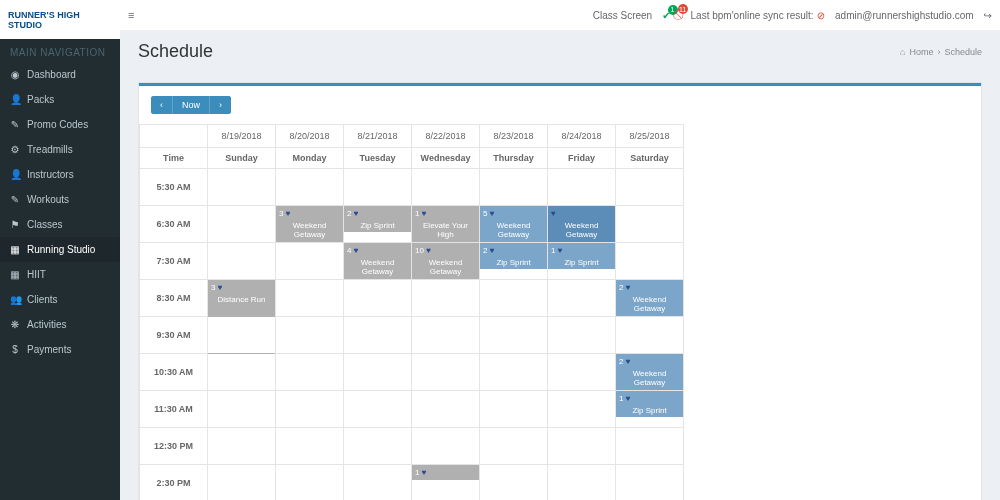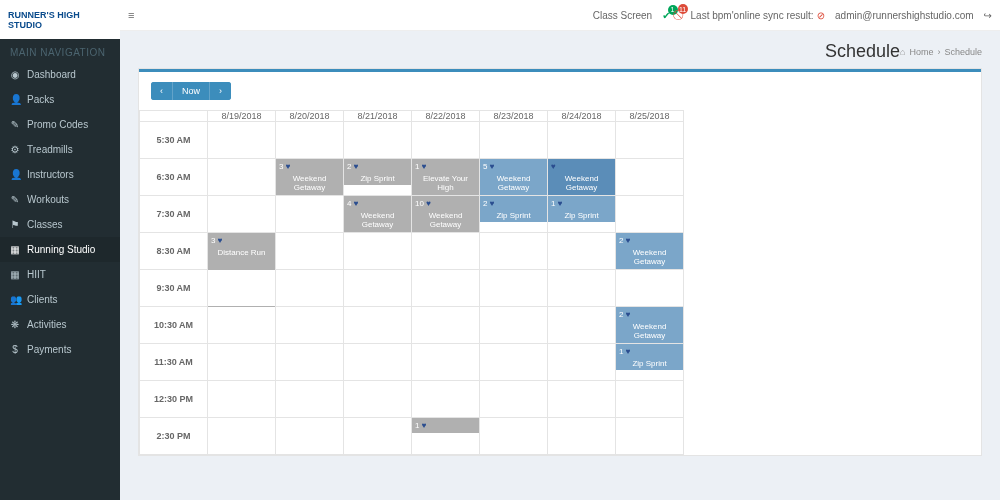--- a/index.html
+++ b/index.html
@@ -13,34 +13,34 @@
 .nav-item.active { background: #1e282c; color: #fff; }
 .nav-item .ic { width: 10px; text-align: center; font-size: 10px; }
 .main { flex: 1; display: flex; flex-direction: column; min-width: 0; }
 .topbar { height: 31px; background: #fff; display: flex; align-items: center; border-bottom: 1px solid #eee; padding: 0 8px; gap: 10px; }
 .burger { width: 14px; color: #666; cursor: pointer; }
 .topbar-spacer { flex: 1; }
 .top-item { color: #666; font-size: 10px; display: flex; align-items: center; gap: 3px; }
 .top-icon { position: relative; display: inline-block; }
 .badge { position: absolute; top: -5px; right: -7px; background: #00a65a; color: #fff; border-radius: 50%; width: 10px; height: 10px; font-size: 7px; display: flex; align-items: center; justify-content: center; }
 .badge.red { background: #dd4b39; }
-.content-head { padding: 10px 18px 6px; display: flex; justify-content: flex-end; align-items: center; }
+.content-head { padding: 10px 18px 20px; display: flex; justify-content: space-between; align-items: center; }
 .content-head h1 { font-size: 18px; font-weight: 500; color: #333; }
 .breadcrumb { font-size: 9px; color: #888; display: flex; gap: 4px; align-items: center; }
 .content { padding: 0 18px 18px; overflow: auto; flex: 1; }
 .cal { background: #fff; border: 1px solid #e4e4e4; }
 .cal-toolbar { border-top: 3px solid #3c8dbc; padding: 10px 12px; display: flex; align-items: center; }
 .navbtns { display: flex; background: #3c8dbc; border-radius: 3px; overflow: hidden; }
 .navbtns button { background: #3c8dbc; border: none; color: #fff; padding: 4px 9px; font-size: 9px; cursor: pointer; border-right: 1px solid rgba(255,255,255,.2); }
 .navbtns button:last-child { border-right: none; }
 table.grid { border-collapse: collapse; table-layout: fixed; }
 table.grid th, table.grid td { border: 1px solid #e4e4e4; font-size: 9px; }
 th.timecol, td.timecol { width: 68px; }
 th.daycol, td.daycol { width: 68px; }
-thead th { padding: 0 4px; font-weight: normal; color: #666; text-align: center; background: #fff; }
+thead th { padding: 6px 4px; font-weight: normal; color: #666; text-align: center; background: #fff; }
 thead tr.dayrow th { font-weight: bold; color: #666; padding: 5px 4px; }
 tbody td { height: 37px; vertical-align: top; padding: 0; position: relative; background: #fff; }
 td.timecol { text-align: center; font-weight: bold; color: #666; vertical-align: middle; background: #fff; }
 .event { position: absolute; left: 0; right: 0; top: 0; padding: 3px 3px 2px; color: #fff; font-size: 8px; line-height: 1.2; overflow: hidden; cursor: pointer; }
 .event.grey { background: #b0b0b0; }
 .event.blue { background: #7ba6c9; }
 .event.dblue { background: #5b8db8; }
 .event .count { font-size: 8px; }
 .event .heart { color: #2a4d8f; font-size: 8px; }
 .event .title { display: block; text-align: center; margin-top: 2px; font-size: 8px; }
@@ -152,20 +152,30 @@
             <tr id="date-row">
                 <th class="timecol"></th>
                 <th class="daycol">8/19/2018</th>
                 <th class="daycol">8/20/2018</th>
                 <th class="daycol">8/21/2018</th>
                 <th class="daycol">8/22/2018</th>
                 <th class="daycol">8/23/2018</th>
                 <th class="daycol">8/24/2018</th>
                 <th class="daycol">8/25/2018</th>
               </tr>
+            <tr id="day-row" class="dayrow">
+                <th class="timecol">Time</th>
+                <th class="daycol">Sunday</th>
+                <th class="daycol">Monday</th>
+                <th class="daycol">Tuesday</th>
+                <th class="daycol">Wednesday</th>
+                <th class="daycol">Thursday</th>
+                <th class="daycol">Friday</th>
+                <th class="daycol">Saturday</th>
+              </tr>
           </thead>
           <tbody id="cal-body">
               <tr>
                 <td class="timecol">5:30 AM</td>
                 <td class="daycol"></td>
                 <td class="daycol"></td>
                 <td class="daycol"></td>
                 <td class="daycol"></td>
                 <td class="daycol"></td>
                 <td class="daycol"></td>

